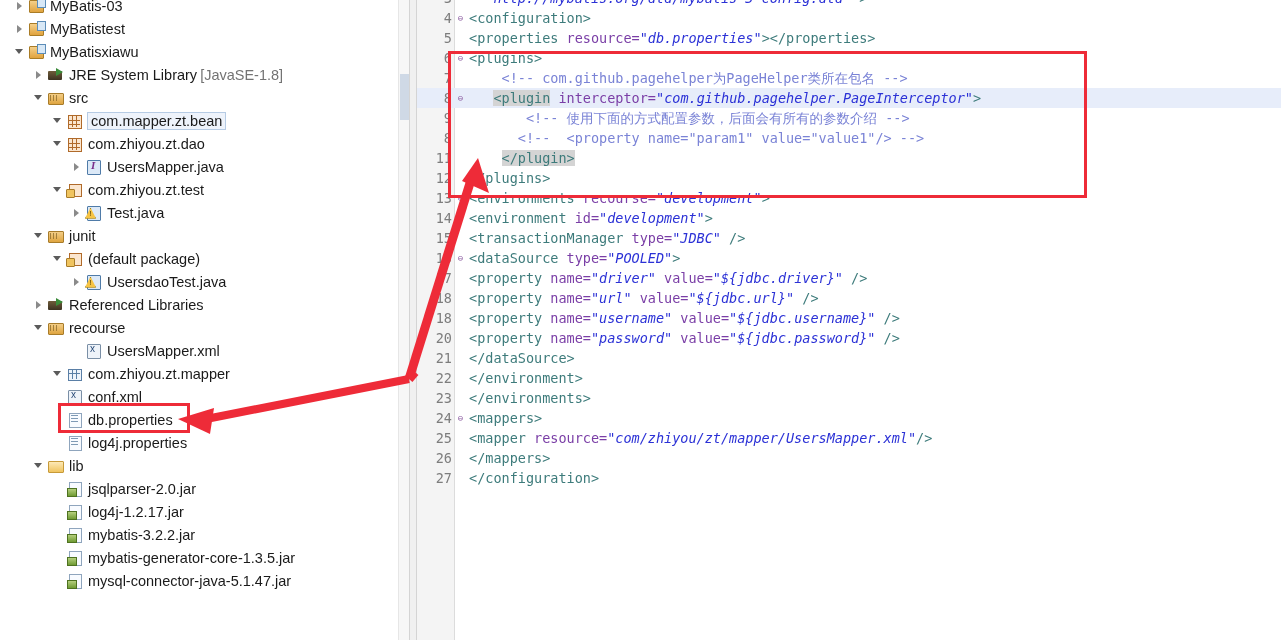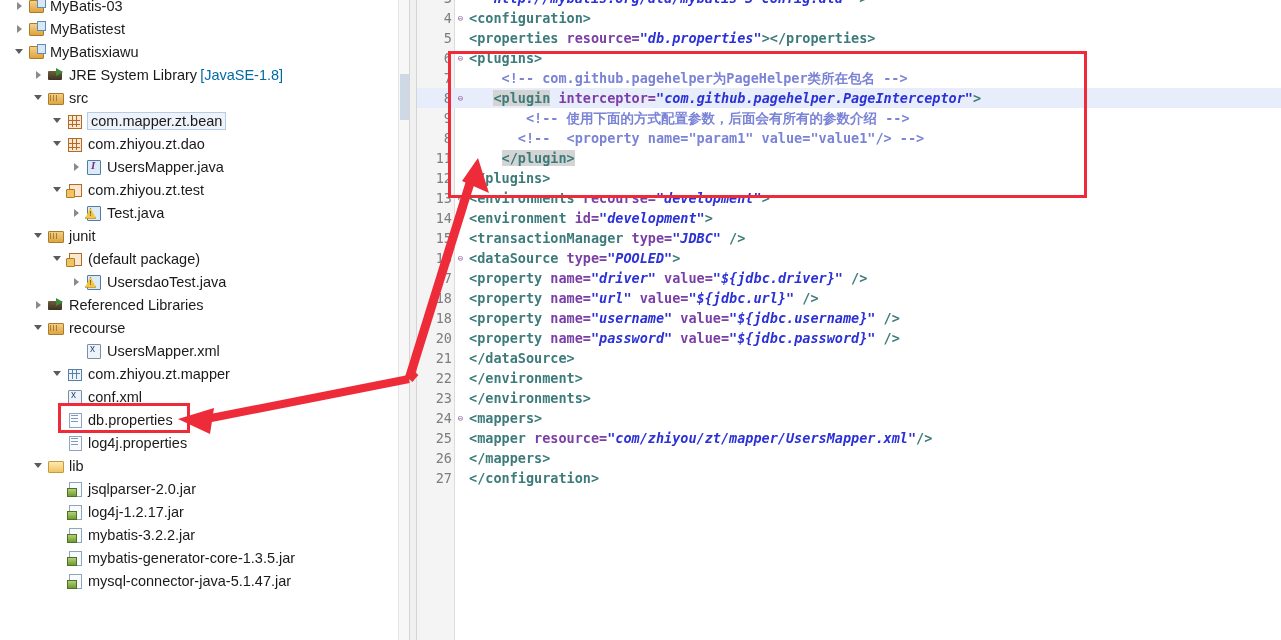--- a/index.html
+++ b/index.html
@@ -273,21 +273,21 @@
     background:transparent;
   }
   .fold {
     flex:0 0 11px; width:11px;
     position:relative;
     font-size:9px;
     color:#8a5aa0;
     text-align:center;
     line-height:20px;
   }
-  .ctext { flex:1 1 auto; padding-left:3px;font-weight:bold; }
+  .ctext { flex:1 1 auto; padding-left:3px; }
 
   
   .t-tag   { color:#3d7b7b; }
   .t-attr  { color:#7a3ea6; }
   .t-val   { color:#2b31d6; font-style:italic; }
   .t-cmt   { color:#7a83d6; }
   .t-pun   { color:#3d7b7b; }
   .t-txt   { color:#202020; }
   .occ     { background:#d4d4d4; }
 
@@ -332,21 +332,21 @@
           <span class="ind" style="width: 12px;"></span>
           <span class="twisty expanded"></span>
           <span class="ticon ic-project"></span>
           <span class="lbl">MyBatisxiawu</span>
         </div>
         <div class="row">
           <span class="ind" style="width: 31px;"></span>
           <span class="twisty collapsed"></span>
           <span class="ticon ic-jre"></span>
           <span class="lbl">JRE System Library </span>
-          <span class="dim" style="color: #0369a1;">[JavaSE-1.8]</span>
+          <span class="dim" style="color: #737373;">[JavaSE-1.8]</span>
         </div>
         <div class="row">
           <span class="ind" style="width: 31px;"></span>
           <span class="twisty expanded"></span>
           <span class="ticon ic-srcfolder"></span>
           <span class="lbl">src</span>
         </div>
         <div class="row selected">
           <span class="ind" style="width: 50px;"></span>
           <span class="twisty expanded"></span>

